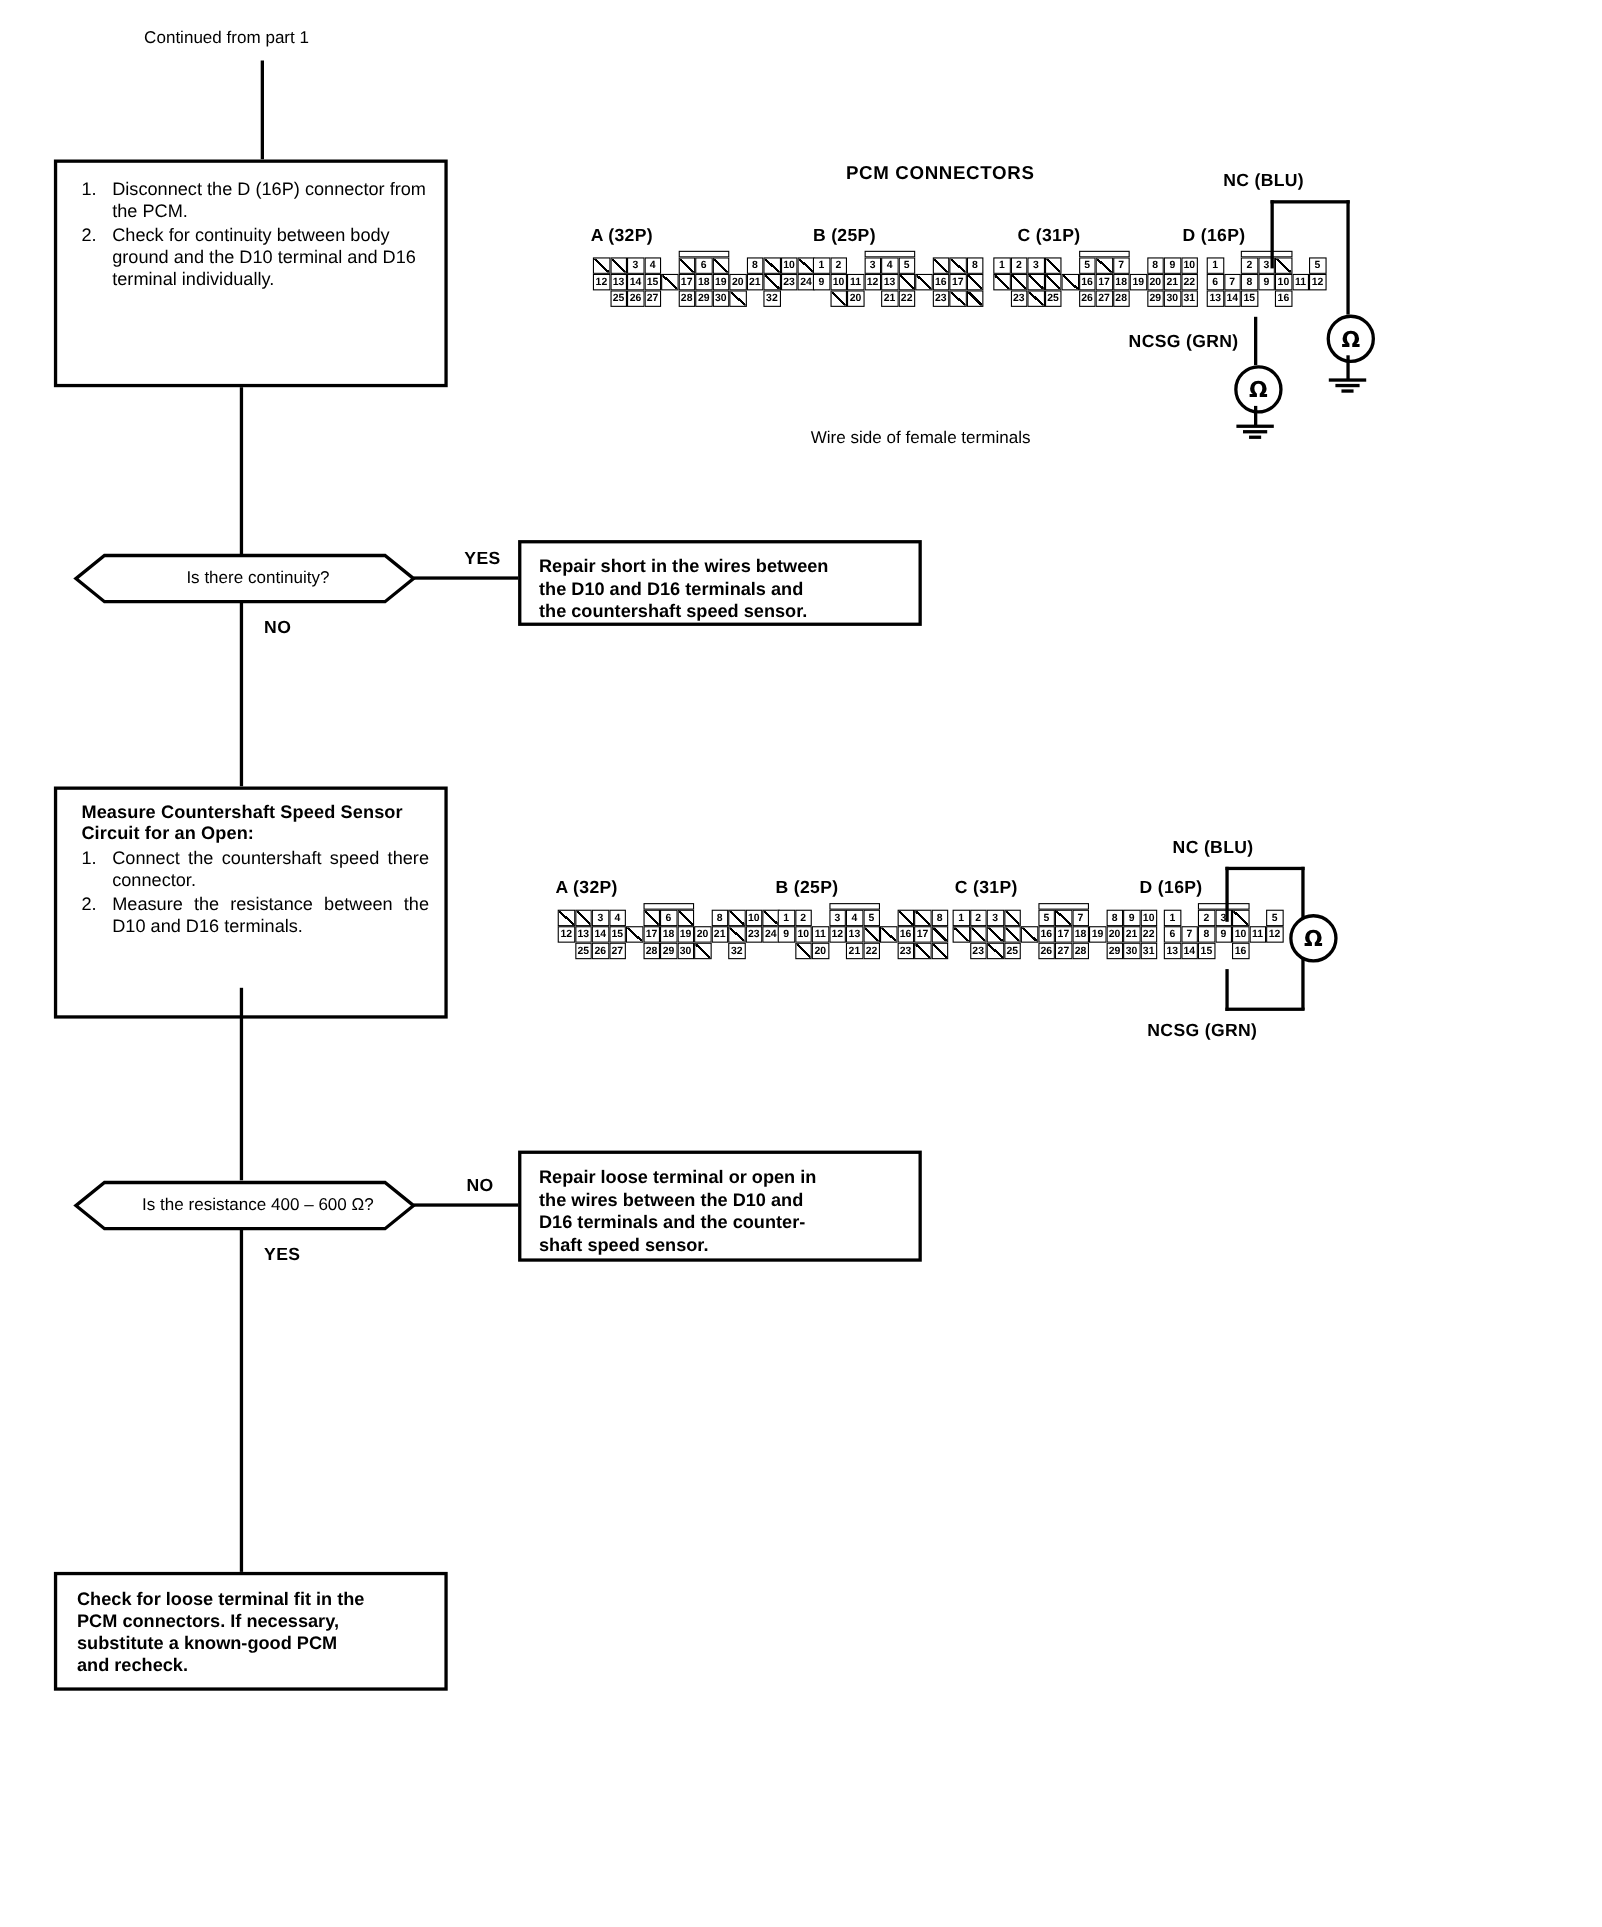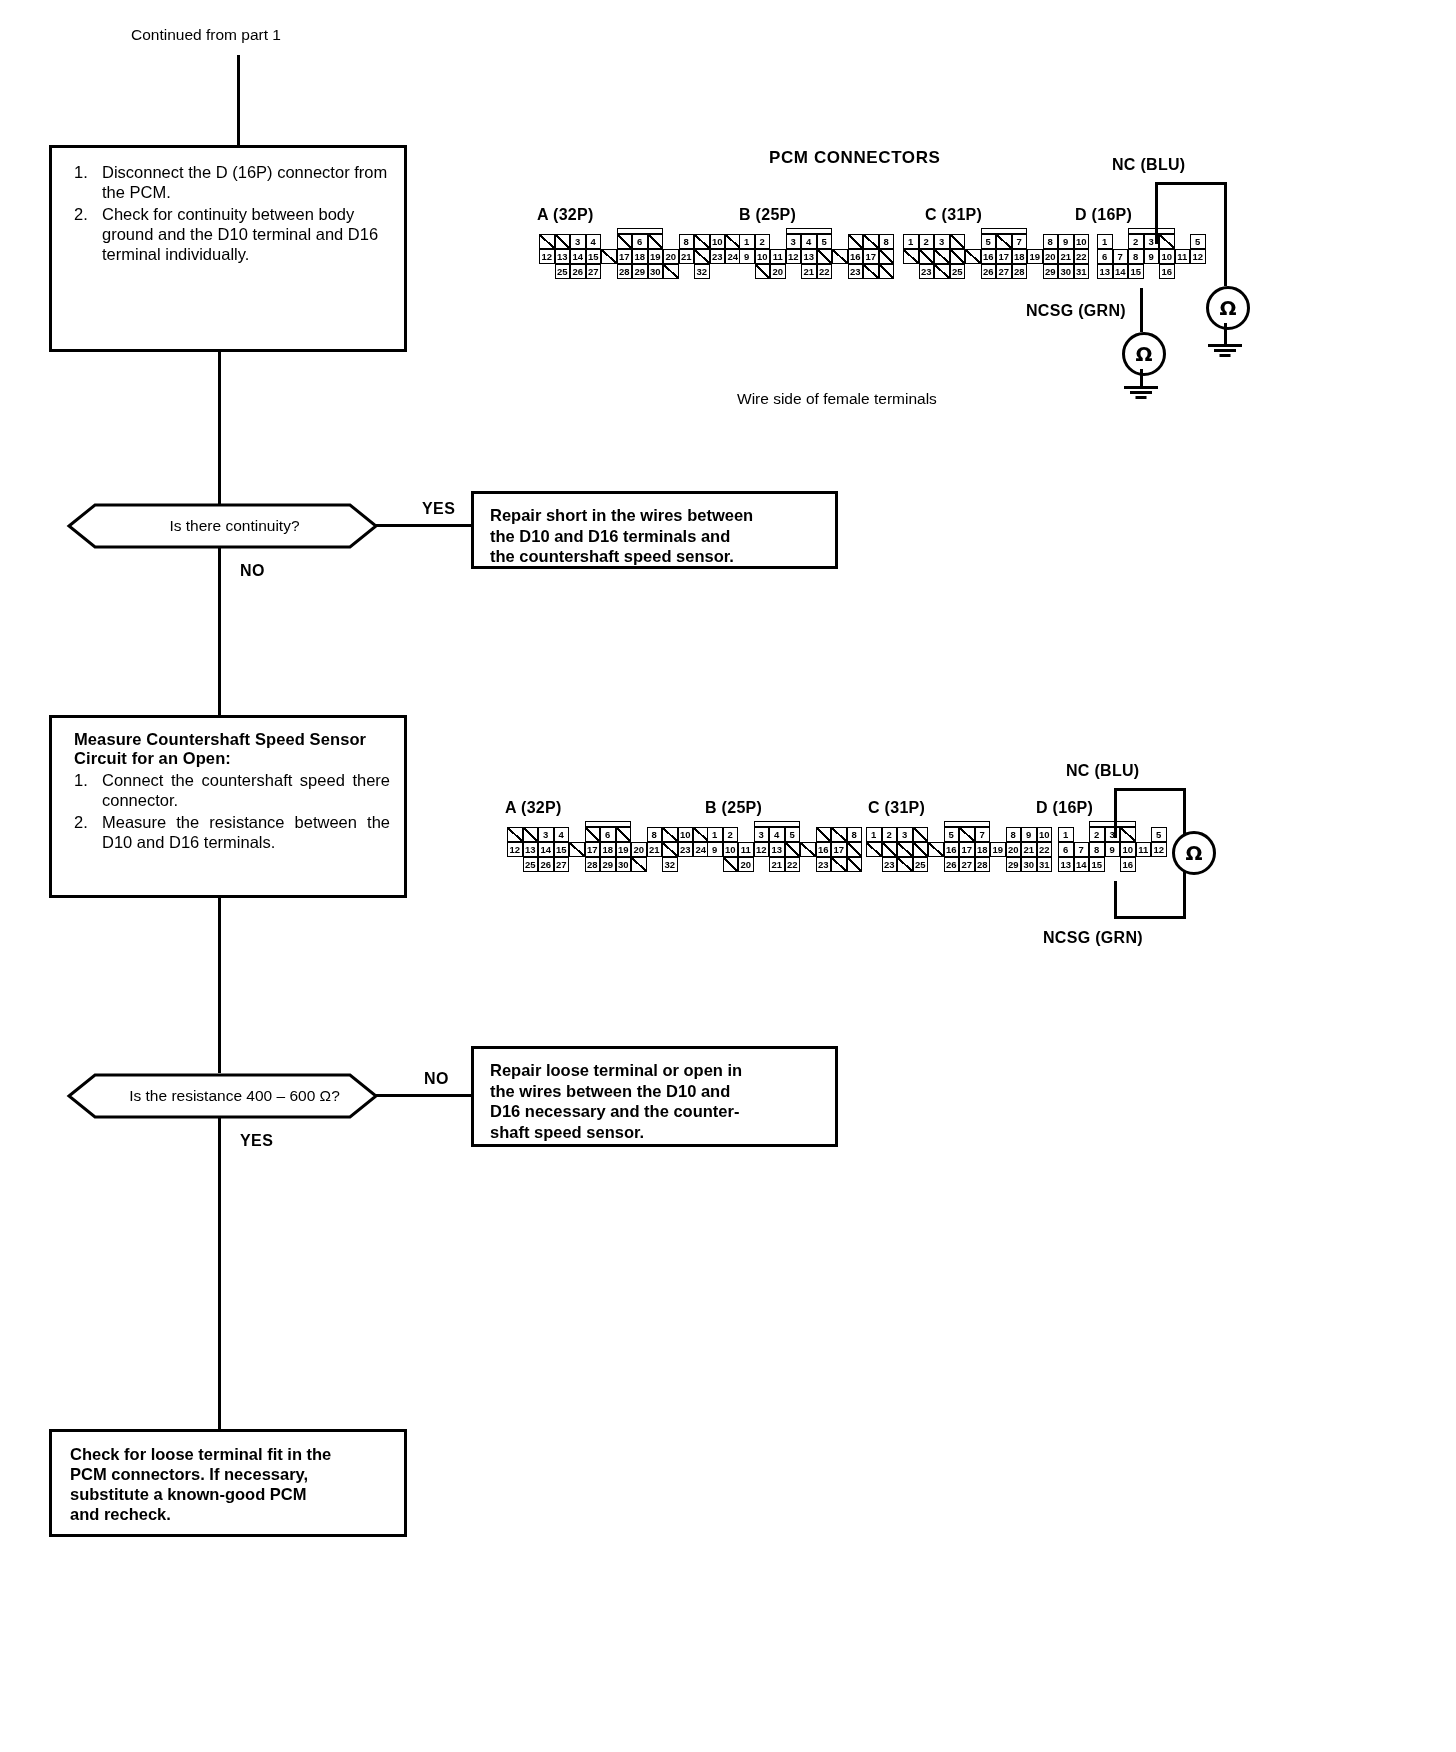--- a/index.html
+++ b/index.html
@@ -96,21 +96,21 @@
 <div class="branch" style="left:240px;top:562px;">NO</div>
 <div class="hline" style="left:376px;top:524px;width:96px;"></div>
 <div class="vline" style="left:218px;top:547px;height:168px;"></div>
 
 <div class="result" style="left:471px;top:491px;width:367px;height:78px;">
   <div>Repair short in the wires between</div>
   <div>the D10 and D16 terminals and</div>
   <div>the countershaft speed sensor.</div>
 </div>
 
-<div class="proc" style="left:49px;top:715px;width:358px;height:183px;">
+<div class="proc" style="left:49px;top:715px;width:358px;height:211px;">
   <div class="ttl">Measure Countershaft Speed Sensor Circuit for an Open:</div>
   <ol>
     <li style="text-align:justify;">Connect the countershaft speed there connector.</li>
     <li style="text-align:justify;">Measure the resistance between the D10 and D16 terminals.</li>
   </ol>
 </div>
 <div class="vline" style="left:218px;top:898px;height:175px;"></div>
 
 <div class="decision" style="left:45px;top:1072px;width:355px;height:48px;">
   <svg width="355" height="48" viewBox="0 0 355 48">
@@ -119,21 +119,21 @@
   <div class="dtext">Is the resistance 400 – 600 Ω?</div>
 </div>
 <div class="branch" style="left:424px;top:1070px;">NO</div>
 <div class="branch" style="left:240px;top:1132px;">YES</div>
 <div class="hline" style="left:376px;top:1094px;width:96px;"></div>
 <div class="vline" style="left:218px;top:1117px;height:313px;"></div>
 
 <div class="result" style="left:471px;top:1046px;width:367px;height:101px;">
   <div>Repair loose terminal or open in</div>
   <div>the wires between the D10 and</div>
-  <div>D16 necessary and the counter-</div>
+  <div>D16 terminals and the counter-</div>
   <div>shaft speed sensor.</div>
 </div>
 
 <div class="proc plain" style="left:49px;top:1429px;width:358px;height:108px;">
   <div>Check for loose terminal fit in the</div>
   <div>PCM connectors. If necessary,</div>
   <div>substitute a known-good PCM</div>
   <div>and recheck.</div>
 </div>
 

